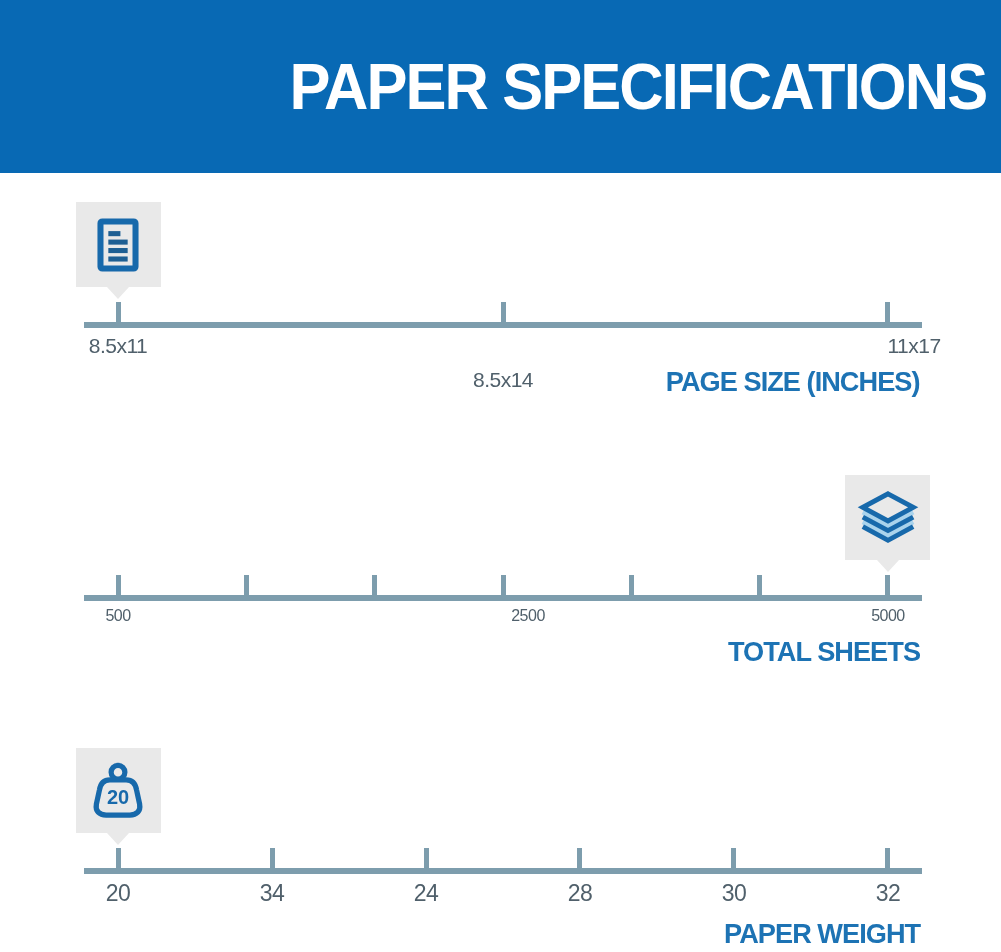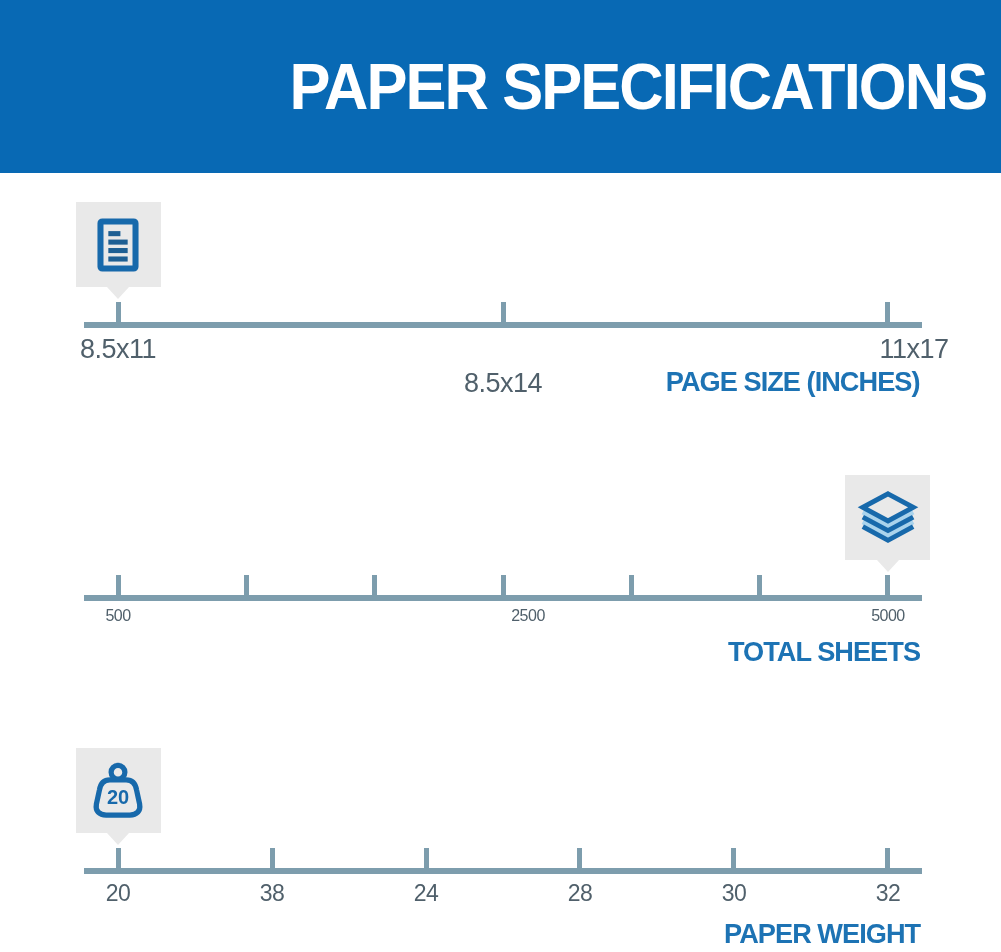--- a/index.html
+++ b/index.html
@@ -63,21 +63,21 @@
     background:var(--axis);
   }
   .tick-label{
     position:absolute;top:132px;width:100px;
     text-align:center;
     color:var(--tick-label);
     font-size:16px;
     letter-spacing:-0.5px;
     white-space:nowrap;
   }
-  .s1 .tick-label{font-size:27px;}
+  .s1 .tick-label{font-size:21px;}
   .s3 .tick-label{font-size:23px;}
   .axis-title{
     position:absolute;right:81px;top:162px;
     color:var(--title-blue);
     font-weight:bold;
     font-size:28px;
     letter-spacing:-1px;
     white-space:nowrap;
     transform:scaleX(0.97);transform-origin:right center;
   }
@@ -158,21 +158,21 @@
           <text x="24" y="34" text-anchor="middle" font-size="16" font-weight="bold" font-family="Liberation Sans, DejaVu Sans, sans-serif" fill="var(--icon-stroke)">20</text>
         </svg>
       </span>
       <span class="tail"></span>
     </div>
     <div class="axis-line"></div>
     <div class="ticks">
         <div class="tick" style="left: 115.523px;"></div>
         <div class="tick-label" style="left: 68.0228px;">20</div>
         <div class="tick" style="left: 269.514px;"></div>
-        <div class="tick-label" style="left: 222.014px;">38</div>
+        <div class="tick-label" style="left: 222.014px;">34</div>
         <div class="tick" style="left: 423.505px;"></div>
         <div class="tick-label" style="left: 376.005px;">24</div>
         <div class="tick" style="left: 577.495px;"></div>
         <div class="tick-label" style="left: 529.995px;">28</div>
         <div class="tick" style="left: 731.486px;"></div>
         <div class="tick-label" style="left: 683.986px;">30</div>
         <div class="tick" style="left: 885.477px;"></div>
         <div class="tick-label" style="left: 837.977px;">32</div>
       </div>
     <div class="axis-title">PAPER WEIGHT</div>

